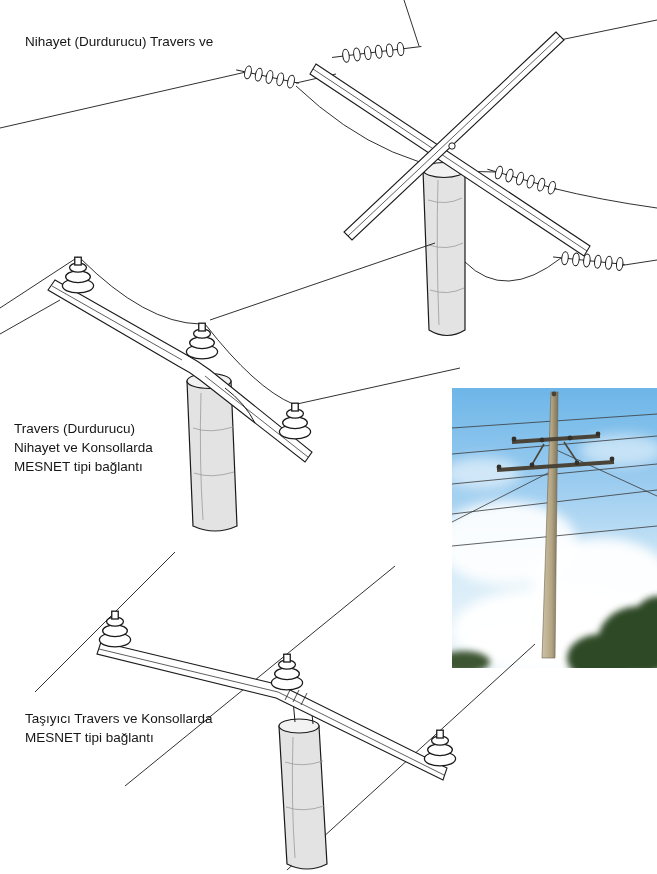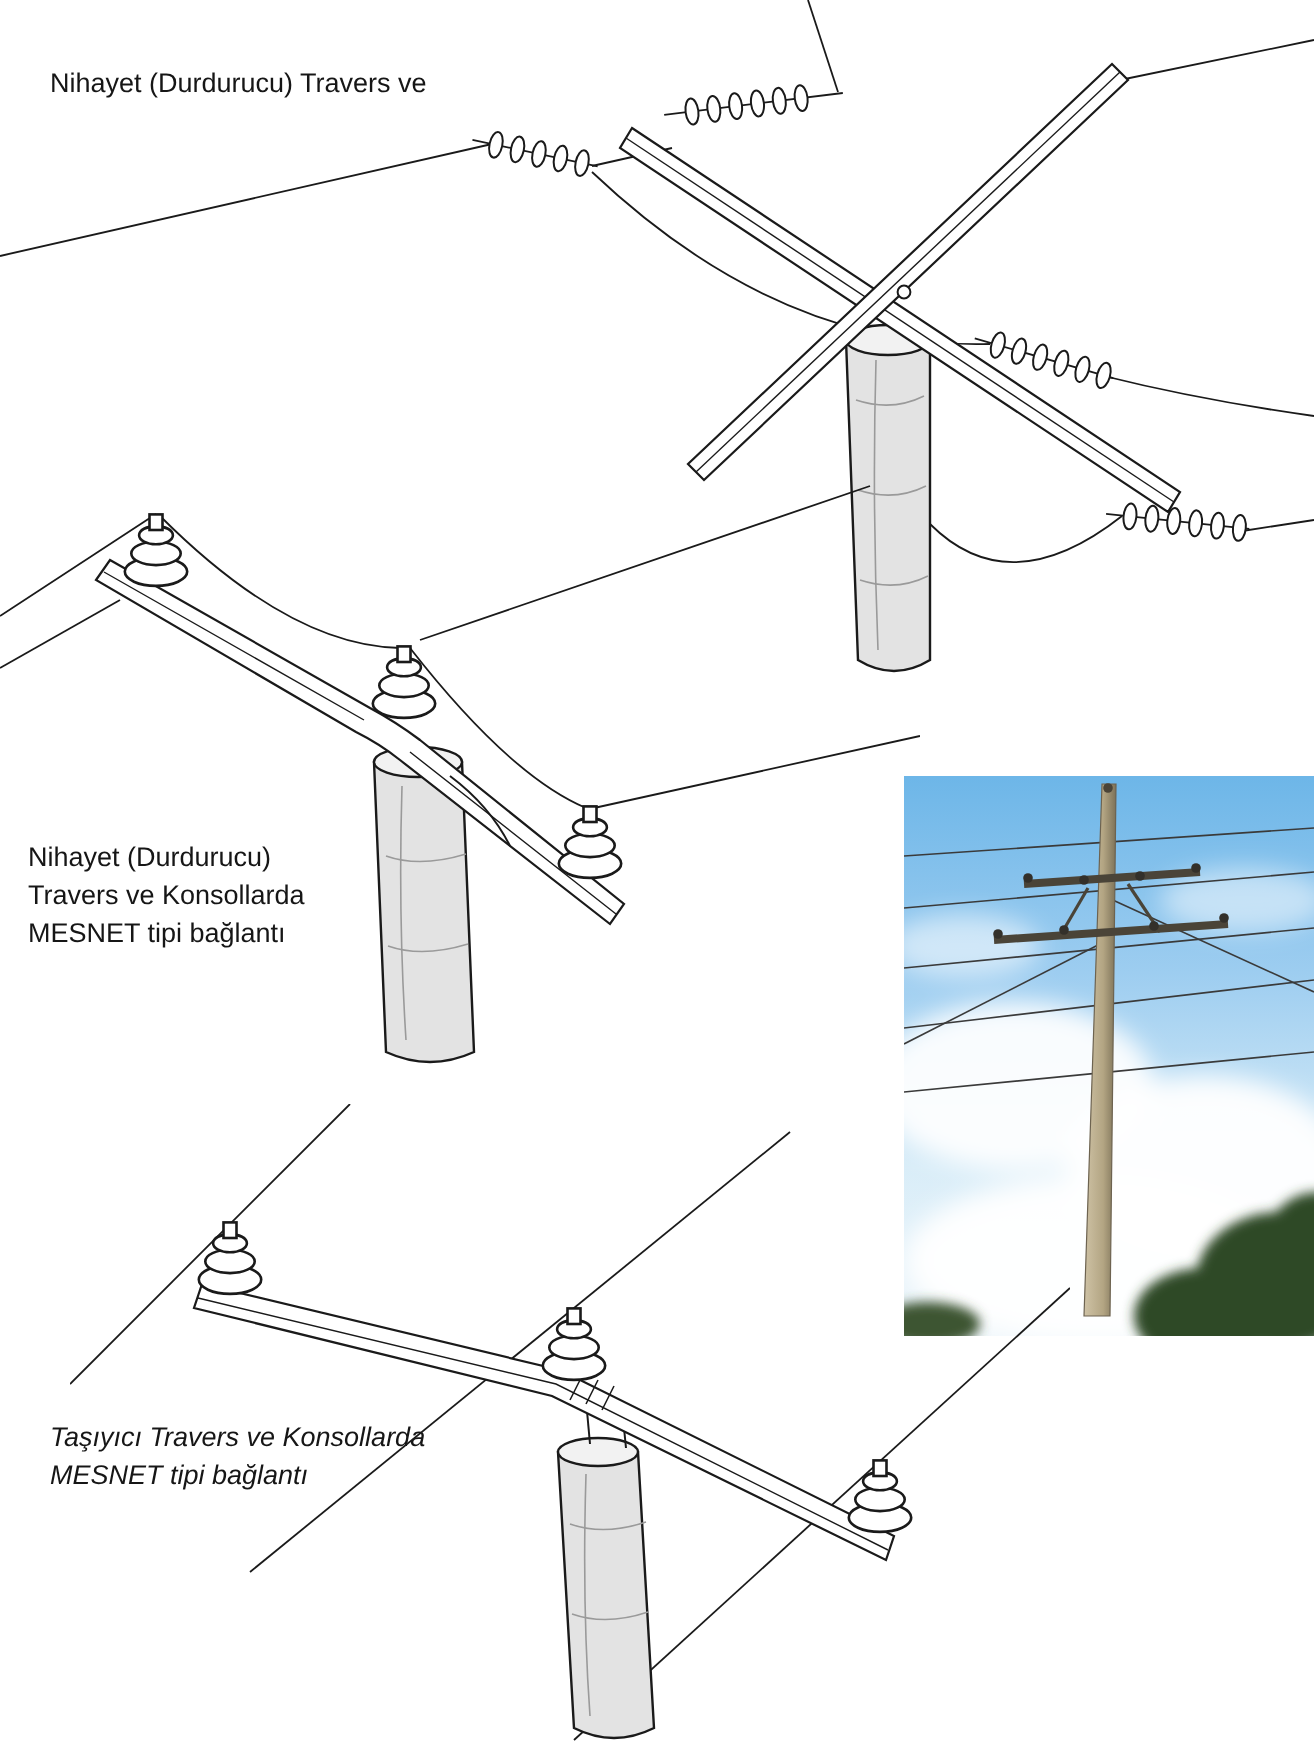--- a/index.html
+++ b/index.html
@@ -38,26 +38,26 @@
         <ellipse cx="0" cy="0" rx="3.2" ry="6.5"></ellipse>
       </g>
     </defs>
   </svg>
 
   <div class="caption" style="left:25px;top:33px;">
     <span>Nihayet (Durdurucu) Travers ve</span>
   </div>
 
   <div class="caption" style="left:14px;top:420px;">
-    <span>Nihayet (Durdurucu)</span>
-    <span>Travers ve Konsollarda</span>
+    <span>Travers (Durdurucu)</span>
+    <span>Nihayet ve Konsollarda</span>
     <span>MESNET tipi bağlantı</span>
   </div>
 
-  <div class="caption" style="left:25px;top:710px;font-style:italic;">
+  <div class="caption" style="left:25px;top:710px;">
     <span>Taşıyıcı Travers ve Konsollarda</span>
     <span>MESNET tipi bağlantı</span>
   </div>
 
   <div class="fig" style="left:0;top:0;">
     <svg width="657" height="365" viewBox="0 0 657 365">
 
       <g stroke="#1a1a1a" stroke-width="0.9" fill="none">
         <line x1="419" y1="46" x2="404" y2="0"></line>
         <line x1="0" y1="128" x2="246" y2="72"></line>

